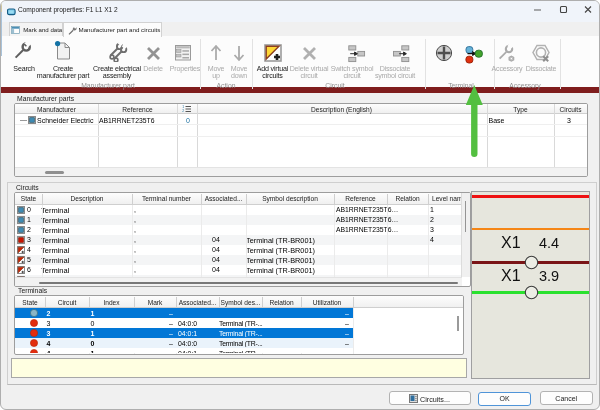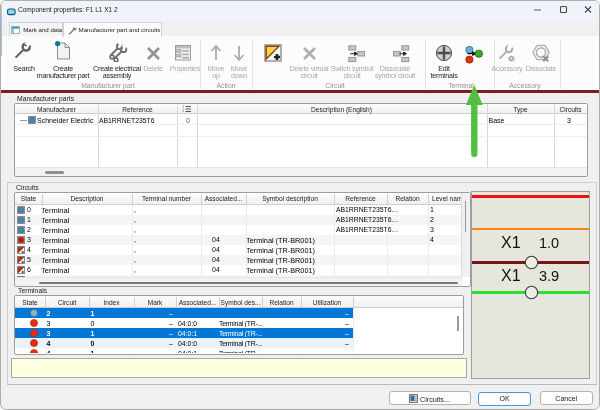--- a/index.html
+++ b/index.html
@@ -6,21 +6,21 @@
 html,body { width:600px; height:410px; background:#fff; }
 body { font-family:"Liberation Sans", sans-serif; }
 #dlg { position:relative; width:600px; height:410px; background:#f0f0f0;
   border:1px solid #aeaeae; border-radius:6px; overflow:hidden; }
 .ab { position:absolute; }
 #title { position:absolute; left:0; top:0; width:100%; height:21px; background:#f0f4fa; }
 #title .txt { position:absolute; left:17px; top:5px; font-size:6.6px; color:#1b1b1b; letter-spacing:-0.05px; }
 #tabstrip { position:absolute; left:0; top:21px; width:100%; height:14px; background:#f0f0f0; }
 .tab { position:absolute; top:0px; height:14px; font-size:6.2px; color:#1b1b1b; border:1px solid #d2d2d2; border-bottom:none; background:#f4f4f4; }
 .tab.active { background:#fcfcfc; height:15px; z-index:3; }
-#ribbon { position:absolute; left:0; top:35px; width:100%; height:56.5px; background:#fcfcfc; border-bottom:3px solid #7f1d1d; }
+#ribbon { position:absolute; left:0; top:35px; width:100%; height:56.5px; background:#fcfcfc; border-bottom:6px solid #7f1d1d; }
 .rsep { position:absolute; top:3px; width:1px; height:50px; background:#e2e2e2; }
 .rlbl { position:absolute; top:29.5px; width:70px; text-align:center; font-size:7.1px; line-height:7.4px; color:#1b1b1b; letter-spacing:-0.2px; }
 .rlbl.dis { color:#a9a9a9; }
 .rgrp { position:absolute; top:45.5px; width:80px; text-align:center; font-size:6.8px; color:#8f8f8f; }
 .seclbl { position:absolute; font-size:6.8px; color:#1b1b1b; }
 .tbl { position:absolute; background:#fff; border:1px solid #9d9d9d; border-radius:2px; overflow:hidden; }
 .th { position:absolute; font-size:6.6px; color:#1b1b1b; text-align:center; white-space:nowrap; }
 .cv { position:absolute; top:0; bottom:0; width:1px; background:#d9d9d9; }
 .cell { position:absolute; font-size:7px; color:#000; white-space:nowrap; }
 .btn { position:absolute; height:14px; background:#fdfdfd; border:1px solid #b2b2b2; border-radius:3px; font-size:7px; color:#1b1b1b; text-align:center; }
@@ -67,24 +67,24 @@
     <div class="rsep" style="left:424px"></div>
     <div class="rsep" style="left:493px"></div>
     <div class="rsep" style="left:559px"></div>
     <div class="rlbl" style="left:-12px">Search</div>
     <div class="rlbl" style="left:81px">Create electrical<br>assembly</div>
     <div class="rlbl" style="left:27px">Create<br>manufacturer part</div>
     <div class="rlbl dis" style="left:117px">Delete</div>
     <div class="rlbl dis" style="left:149px">Properties</div>
     <div class="rlbl dis" style="left:180px">Move<br>up</div>
     <div class="rlbl dis" style="left:203px">Move<br>down</div>
+    <div class="rlbl" style="left:236.5px">Add virtual<br>circuits</div>
     <div class="rlbl dis" style="left:273px">Delete virtual<br>circuit</div>
     <div class="rlbl dis" style="left:316px">Switch symbol<br>circuit</div>
     <div class="rlbl dis" style="left:359px">Dissociate<br>symbol circuit</div>
-    <div class="rlbl" style="left:408px">Edit<br>terminals</div>
     <div class="rlbl dis" style="left:471px">Accessory</div>
     <div class="rlbl dis" style="left:505px">Dissociate</div>
     <div class="rgrp" style="left:67px">Manufacturer part</div>
     <div class="rgrp" style="left:185px">Action</div>
     <div class="rgrp" style="left:294px">Circuit</div>
     <div class="rgrp" style="left:420px">Terminal</div>
     <div class="rgrp" style="left:484px">Accessory</div>
 
     <svg class="ab" style="left:12px;top:4px" width="21" height="21" viewBox="0 0 21 21">
       <path d="M2.6 17.6 L10.2 10" stroke="#5f5f5f" stroke-width="2" fill="none"></path>
@@ -431,21 +431,21 @@
     <div class="ab" style="right:4px;top:20px;width:2px;height:15px;background:#9a9a9a"></div>
   </div>
   <div class="ab" style="left:10px;top:357px;width:456px;height:19.5px;background:#ffffe1;border:1px solid #a8a8a8"></div>
 
   <div id="preview">
     <div class="pline" style="top:3.3px;height:2.8px;background:#ee1111"></div>
     <div class="pline" style="top:35.8px;height:2.7px;background:#f58616"></div>
     <div class="pline" style="top:68.8px;height:3px;background:#7a1416"></div>
     <div class="pline" style="top:99px;height:3px;background:#2ae12e"></div>
     <div class="ab" style="left:29px;top:42px;font-size:16px;color:#111">X1</div>
-    <div class="ab" style="left:67px;top:43px;font-size:14.5px;color:#111">1.0</div>
+    <div class="ab" style="left:67px;top:43px;font-size:14.5px;color:#111">4.4</div>
     <div class="ab" style="left:29px;top:74.5px;font-size:16px;color:#111">X1</div>
     <div class="ab" style="left:67px;top:75.5px;font-size:14.5px;color:#111">3.9</div>
     <svg class="ab" style="left:52px;top:62.8px" width="15" height="15" viewBox="0 0 15 15">
       <circle cx="7.5" cy="7.5" r="6.2" fill="#ecede5" stroke="#3c3c3c" stroke-width="1.1"></circle>
     </svg>
     <svg class="ab" style="left:52px;top:93.3px" width="15" height="15" viewBox="0 0 15 15">
       <circle cx="7.5" cy="7.5" r="6.2" fill="#ecede5" stroke="#3c3c3c" stroke-width="1.1"></circle>
     </svg>
   </div>
 

